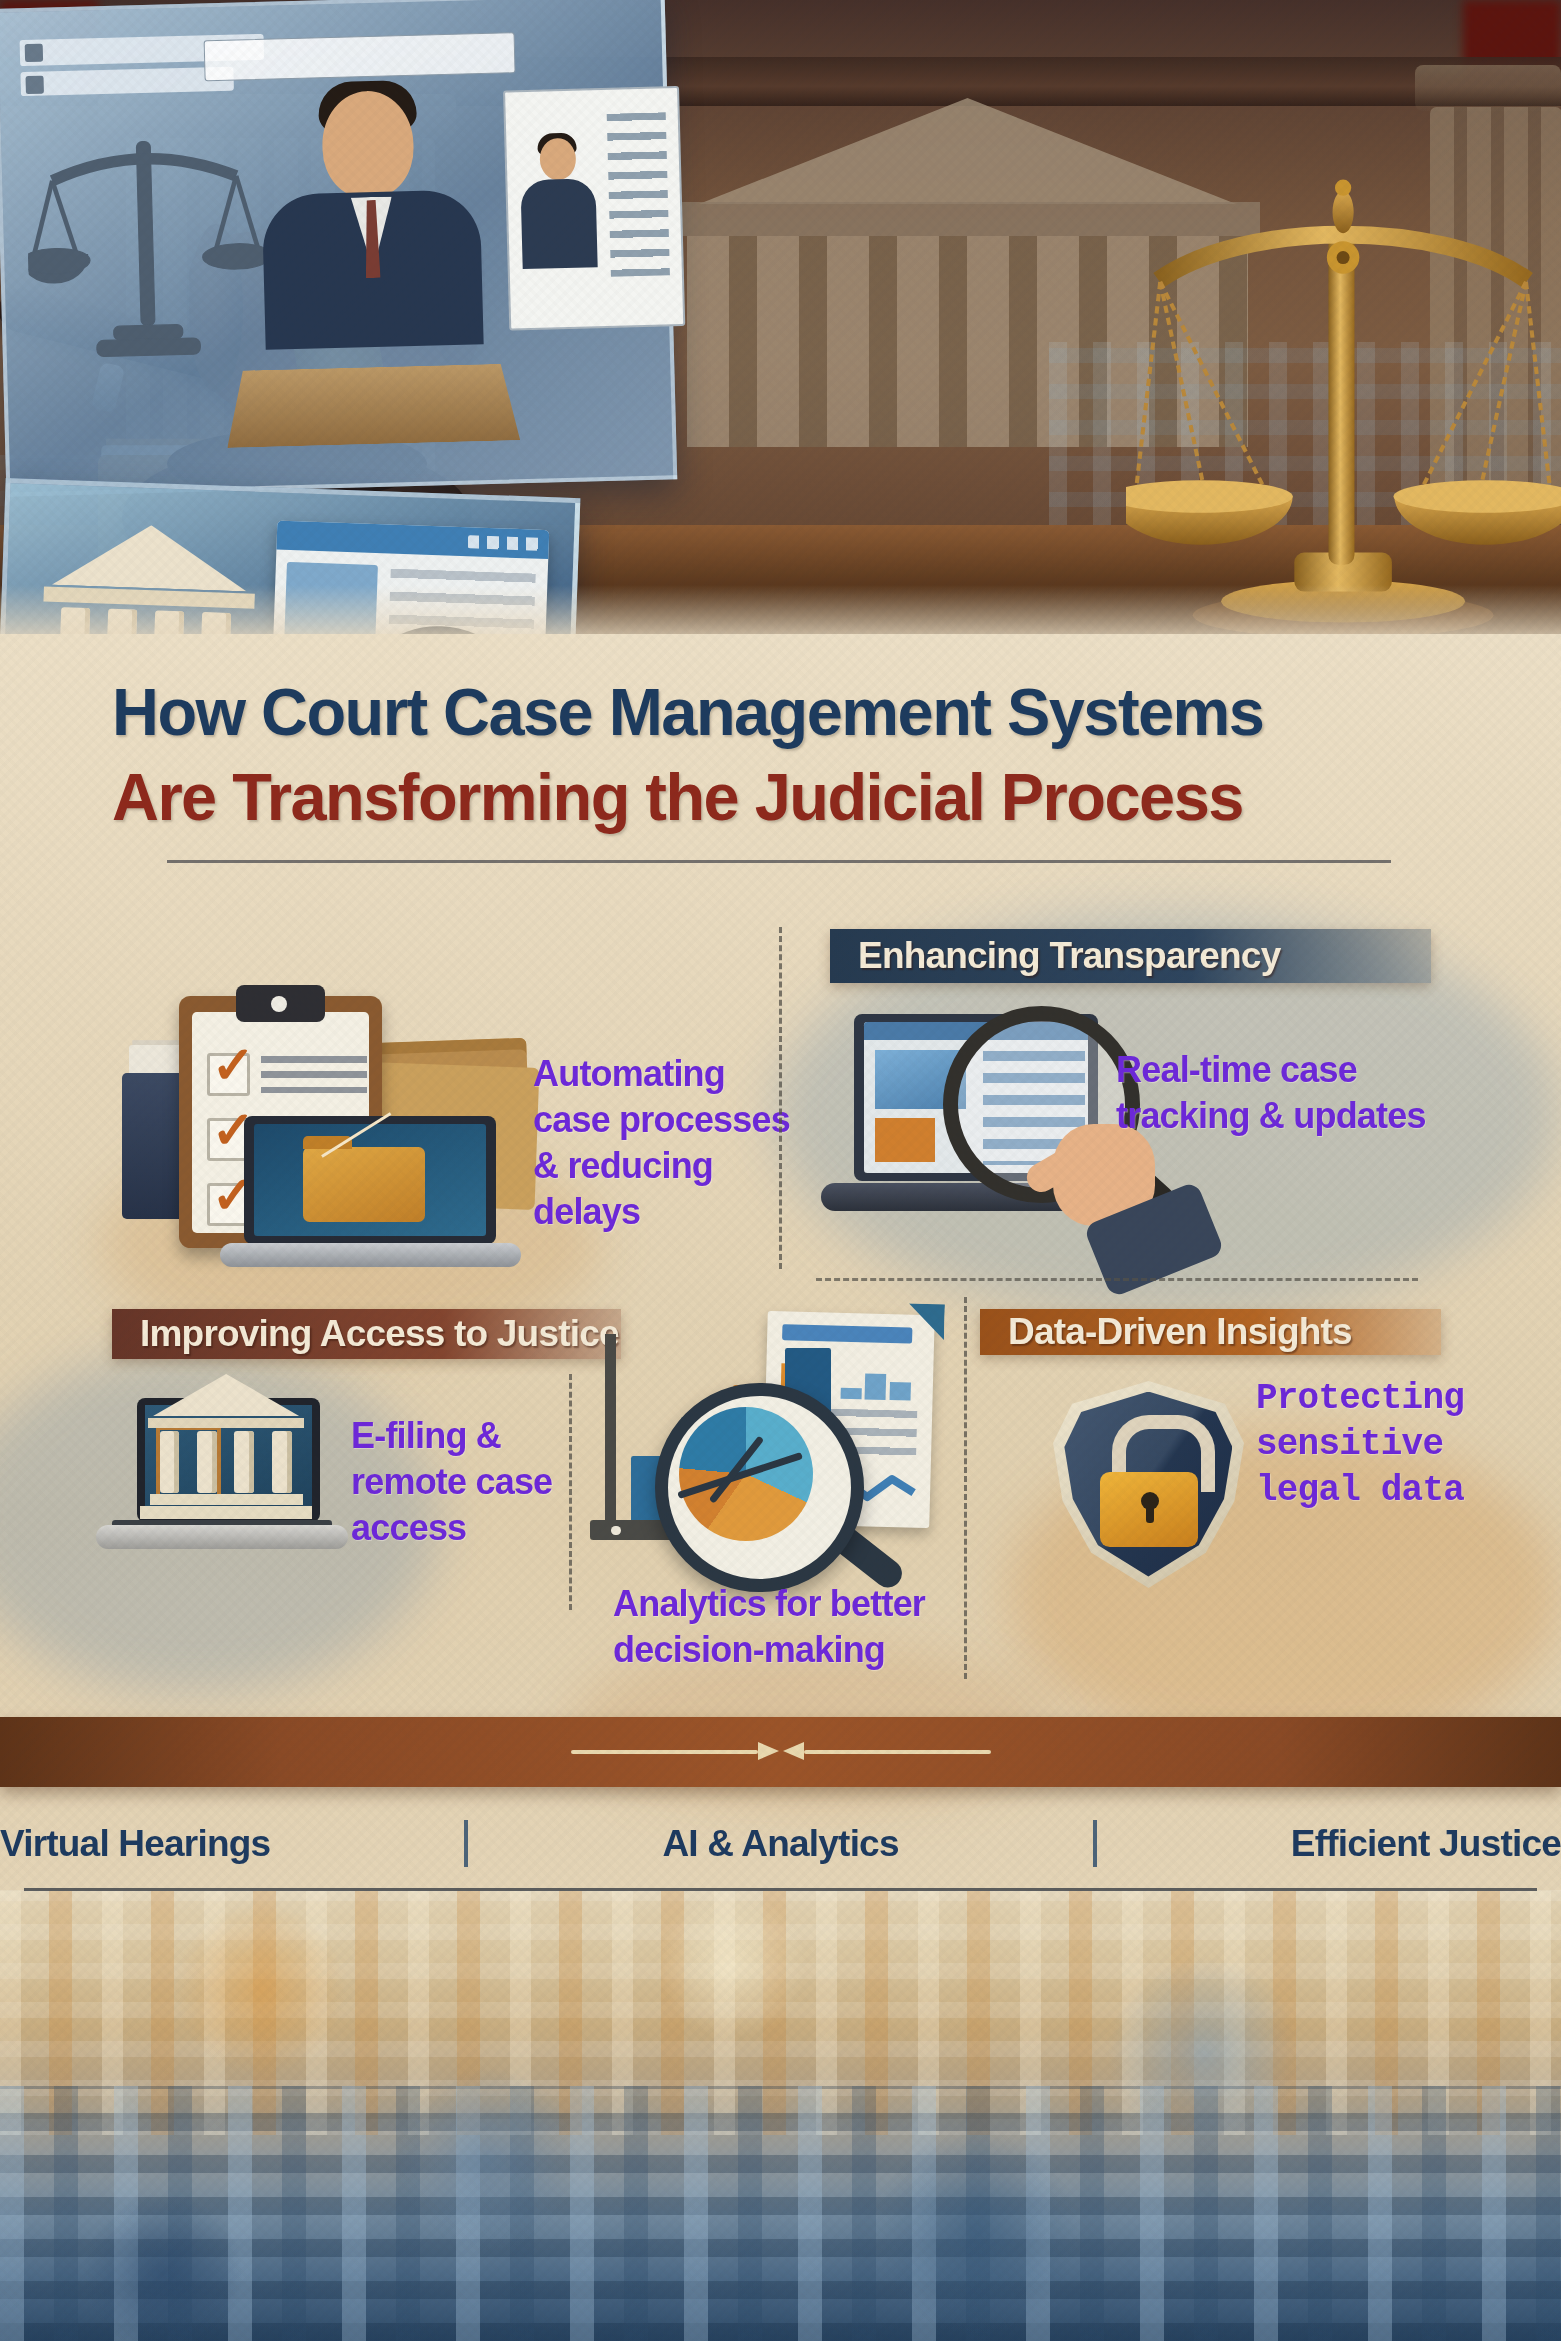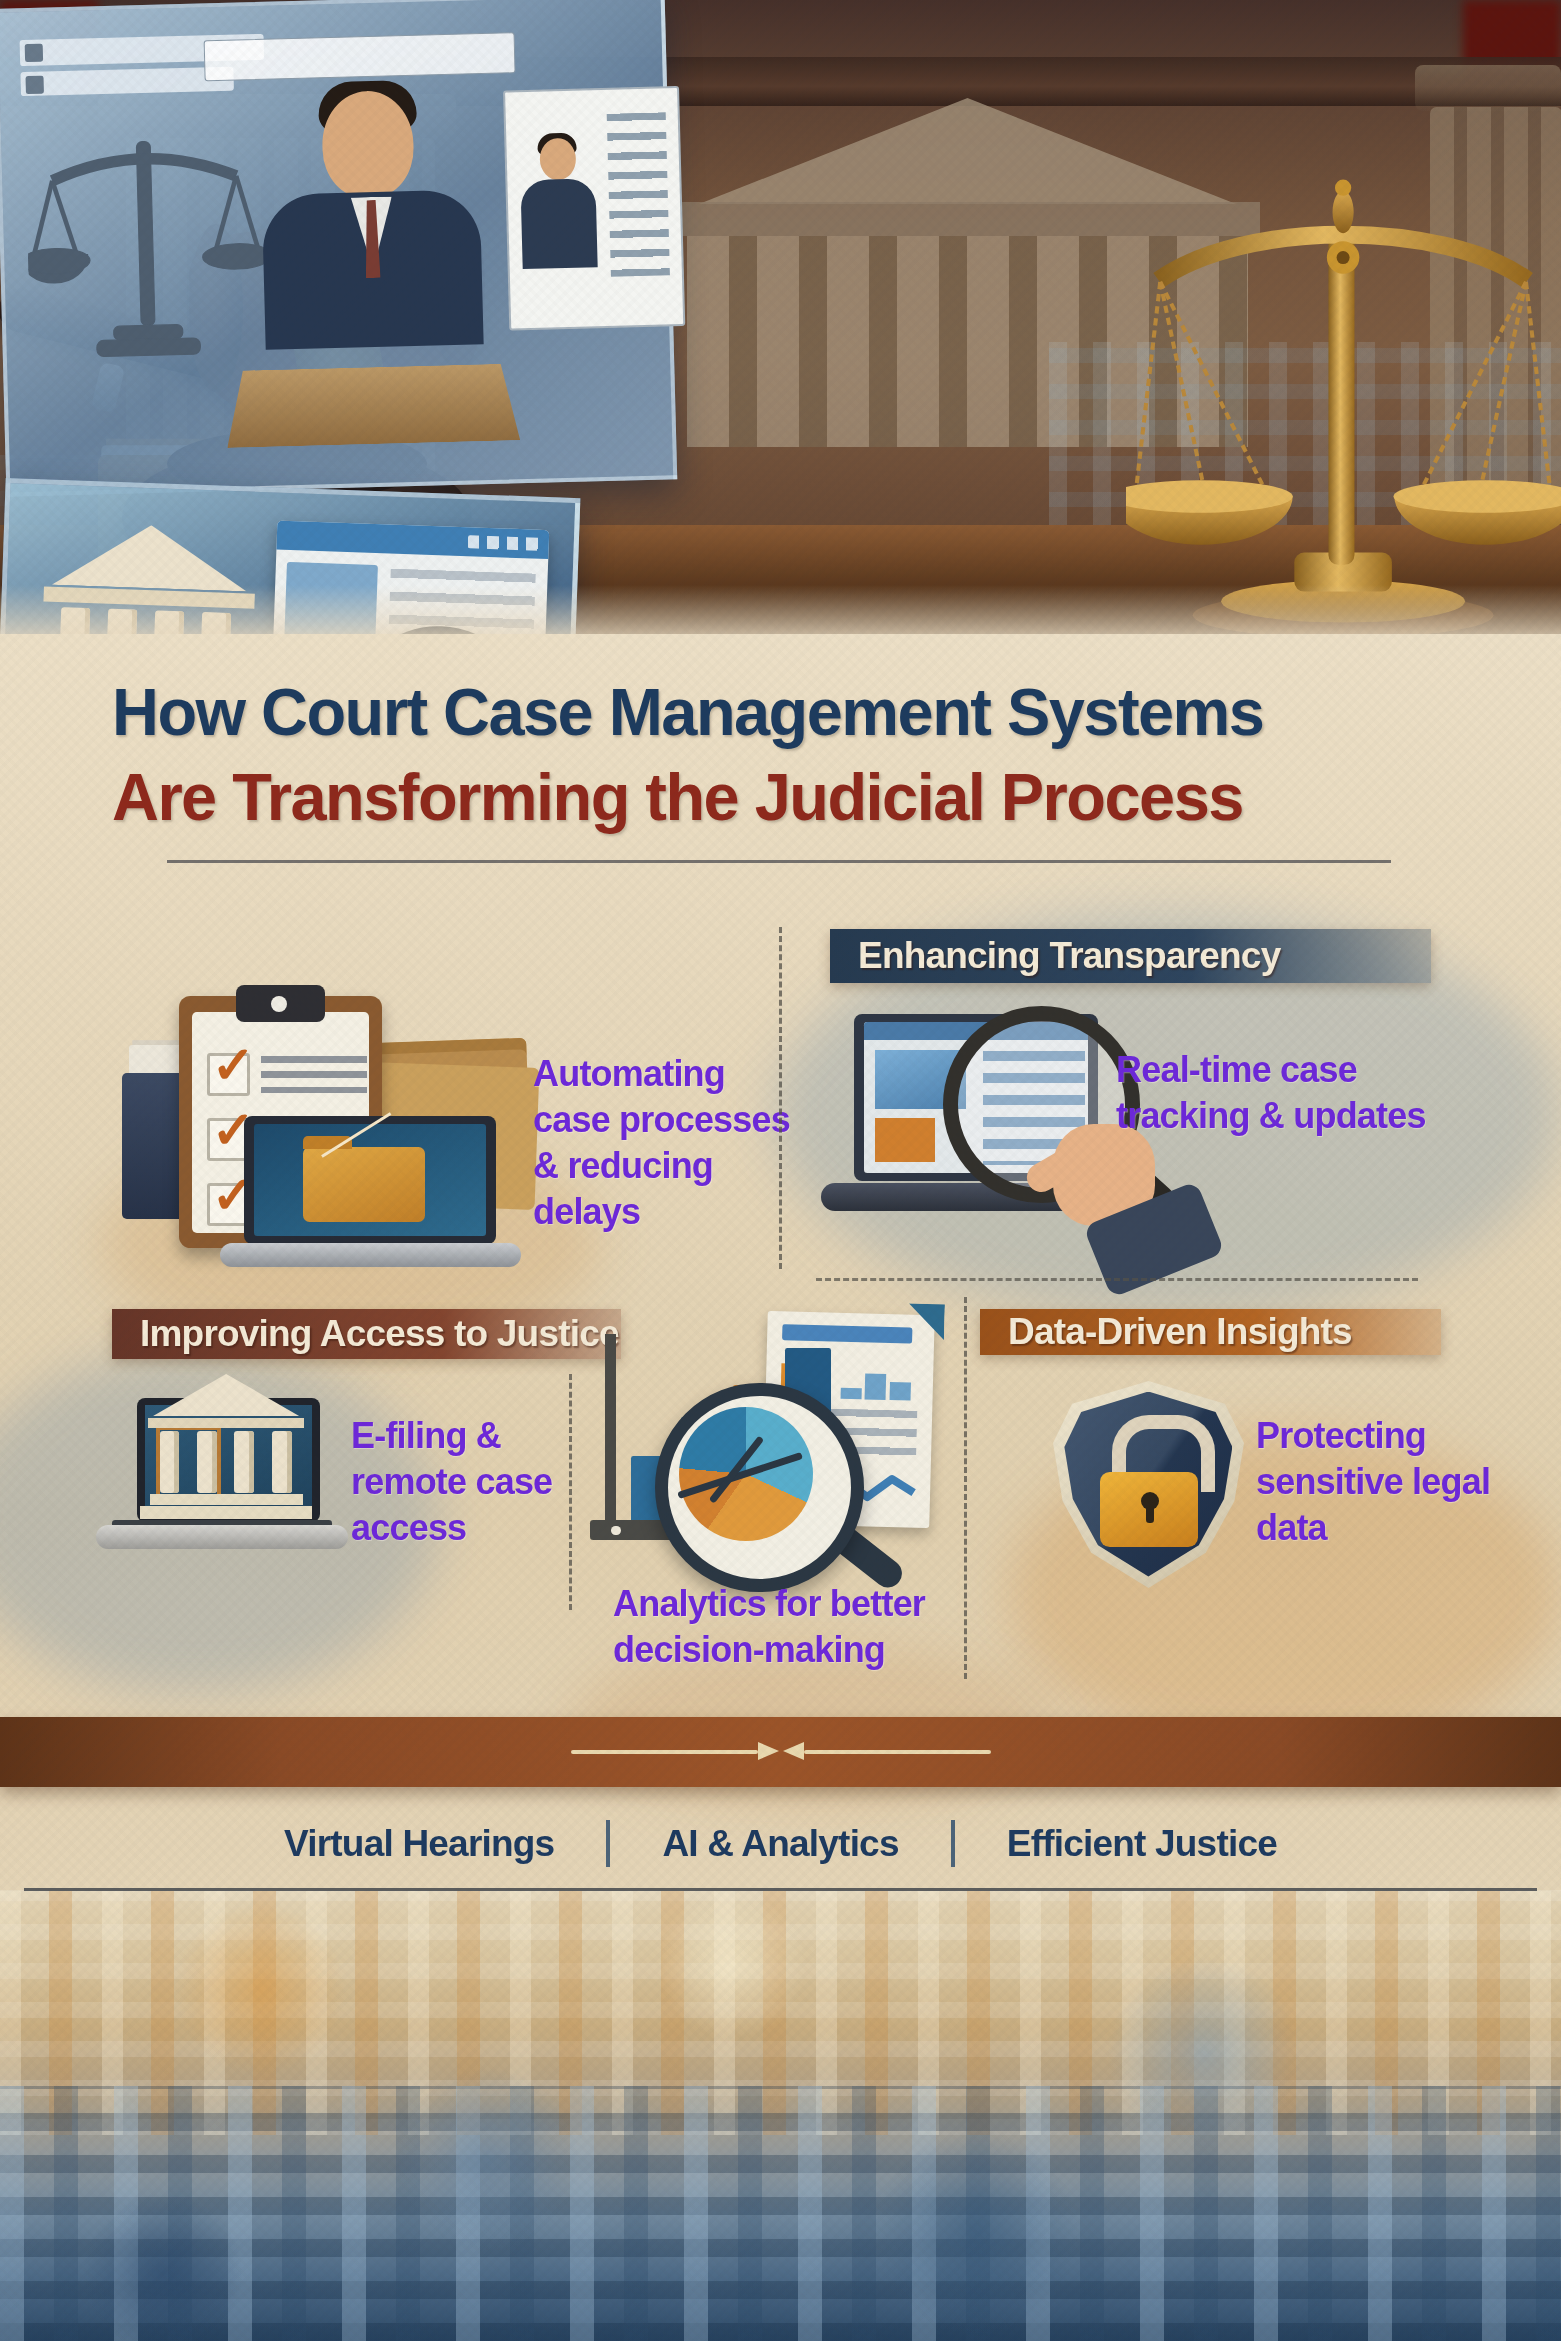--- a/index.html
+++ b/index.html
@@ -180,21 +180,21 @@
   .future-banner{position:absolute;left:0;top:1717px;width:1561px;height:70px;display:flex;align-items:center;justify-content:center;gap:46px;
     background:linear-gradient(90deg,#5e3318,#8a4a26 18%,#9b5429 50%,#8a4a26 82%,#5e3318);box-shadow:0 6.5px 14.6px rgba(60,30,10,.35);}
   .fb-text{font-weight:bold;font-size:42px;letter-spacing:-0.8px;color:#f0e1bd;text-shadow:1.6px 2.4px 2.4px rgba(40,15,5,.6);white-space:nowrap;}
   .fb-decor{position:relative;width:187px;height:4.9px;background:#e9d8ae;border-radius:2.4px;}
   .fb-decor.left::after{content:"";position:absolute;right:-21px;top:-7.3px;border-left:21px solid #e9d8ae;
     border-top:9.8px solid transparent;border-bottom:9.8px solid transparent;}
   .fb-decor.right::before{content:"";position:absolute;left:-21px;top:-7.3px;border-right:21px solid #e9d8ae;
     border-top:9.8px solid transparent;border-bottom:9.8px solid transparent;}
 
   
-  .keywords{position:absolute;left:0;top:1820px;width:1561px;display:flex;align-items:center;justify-content:center;gap:52px;}
+  .keywords{position:absolute;left:0;top:1820px;width:1561px;display:flex;align-items:center;justify-content:space-between;gap:52px;}
   .kw{font-weight:bold;font-size:37px;color:#1d3a5f;letter-spacing:-0.8px;white-space:nowrap;}
   .kw-sep{width:4.1px;height:47px;background:#31506e;opacity:.85;}
   .kw-rule{position:absolute;left:24.4px;top:1888px;width:1513px;height:3.3px;background:#3a3f46;opacity:.8;}
 
   
   .mosaic{position:absolute;left:0;top:1891px;width:1561px;height:451px;
     background:linear-gradient(180deg,#e2d3b4 0%,#d9c6a0 14%,#c8ad80 30%,#b3a184 44%,#94999a 58%,#6f879c 72%,#4b688500 0),
                linear-gradient(180deg,#e2d3b4 0%,#d9c6a0 14%,#c8ad80 30%,#b3a184 44%,#94999a 58%,#6f879c 72%,#4b6885 86%,#2d4a68 100%);}
   .mz{position:absolute;left:0;width:1561px;}
   .mz1{top:0;height:244px;opacity:.8;background:
@@ -486,21 +486,21 @@
 
   <div class="abs" style="left:1053px;top:1381px;width:195px;height:211px;">
     <div class="abs shield">
       <div class="shield-inner"></div>
       <div class="lock-shackle"></div>
       <div class="lock-body"></div>
       <div class="lock-key"></div>
     </div>
   </div>
 
-  <div class="body-text" style="left:1256px;top:1413px;width:252px;">Protecting sensitive legal data</div>
+  <div class="body-text" style="left:1256px;top:1376px;width:252px;font-family:Liberation Mono, monospace;">Protecting sensitive legal data</div>
 
   <div class="future-banner">
     <div class="fb-decor left"></div>
     <div class="fb-decor right"></div>
   </div>
 
   <div class="keywords">
     <div class="kw">Virtual Hearings</div>
     <div class="kw-sep"></div>
     <div class="kw">AI &amp; Analytics</div>

